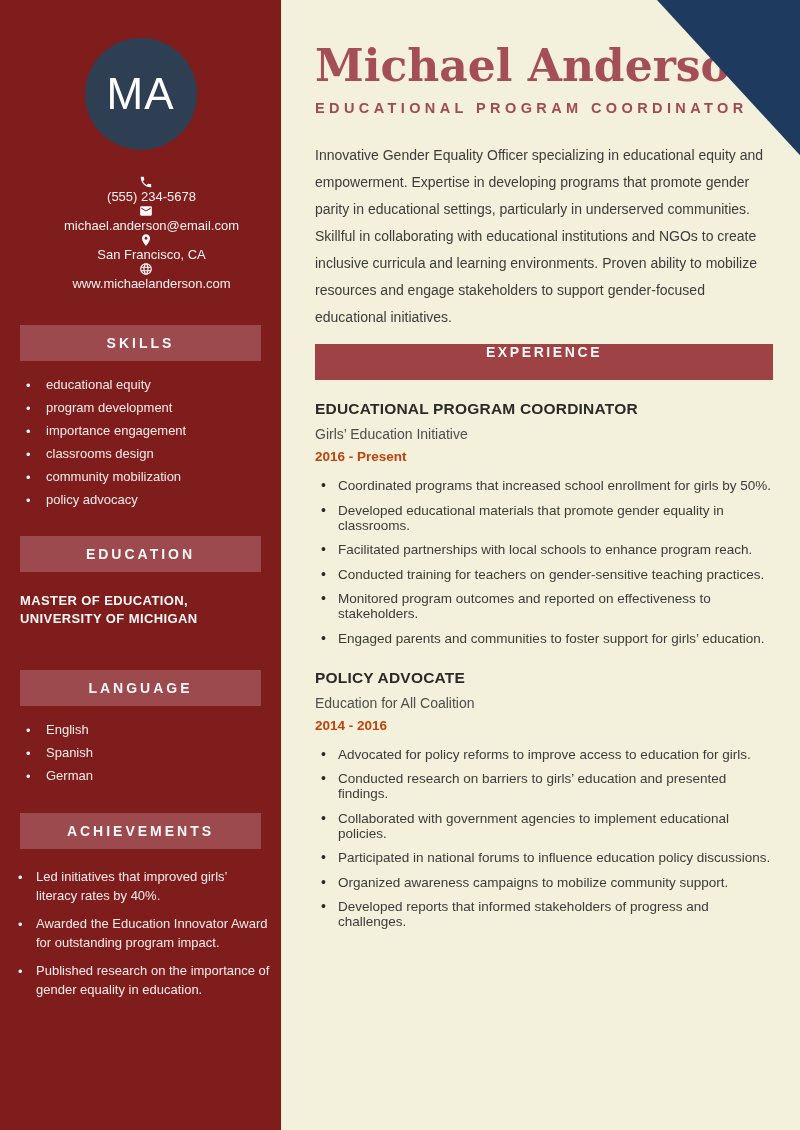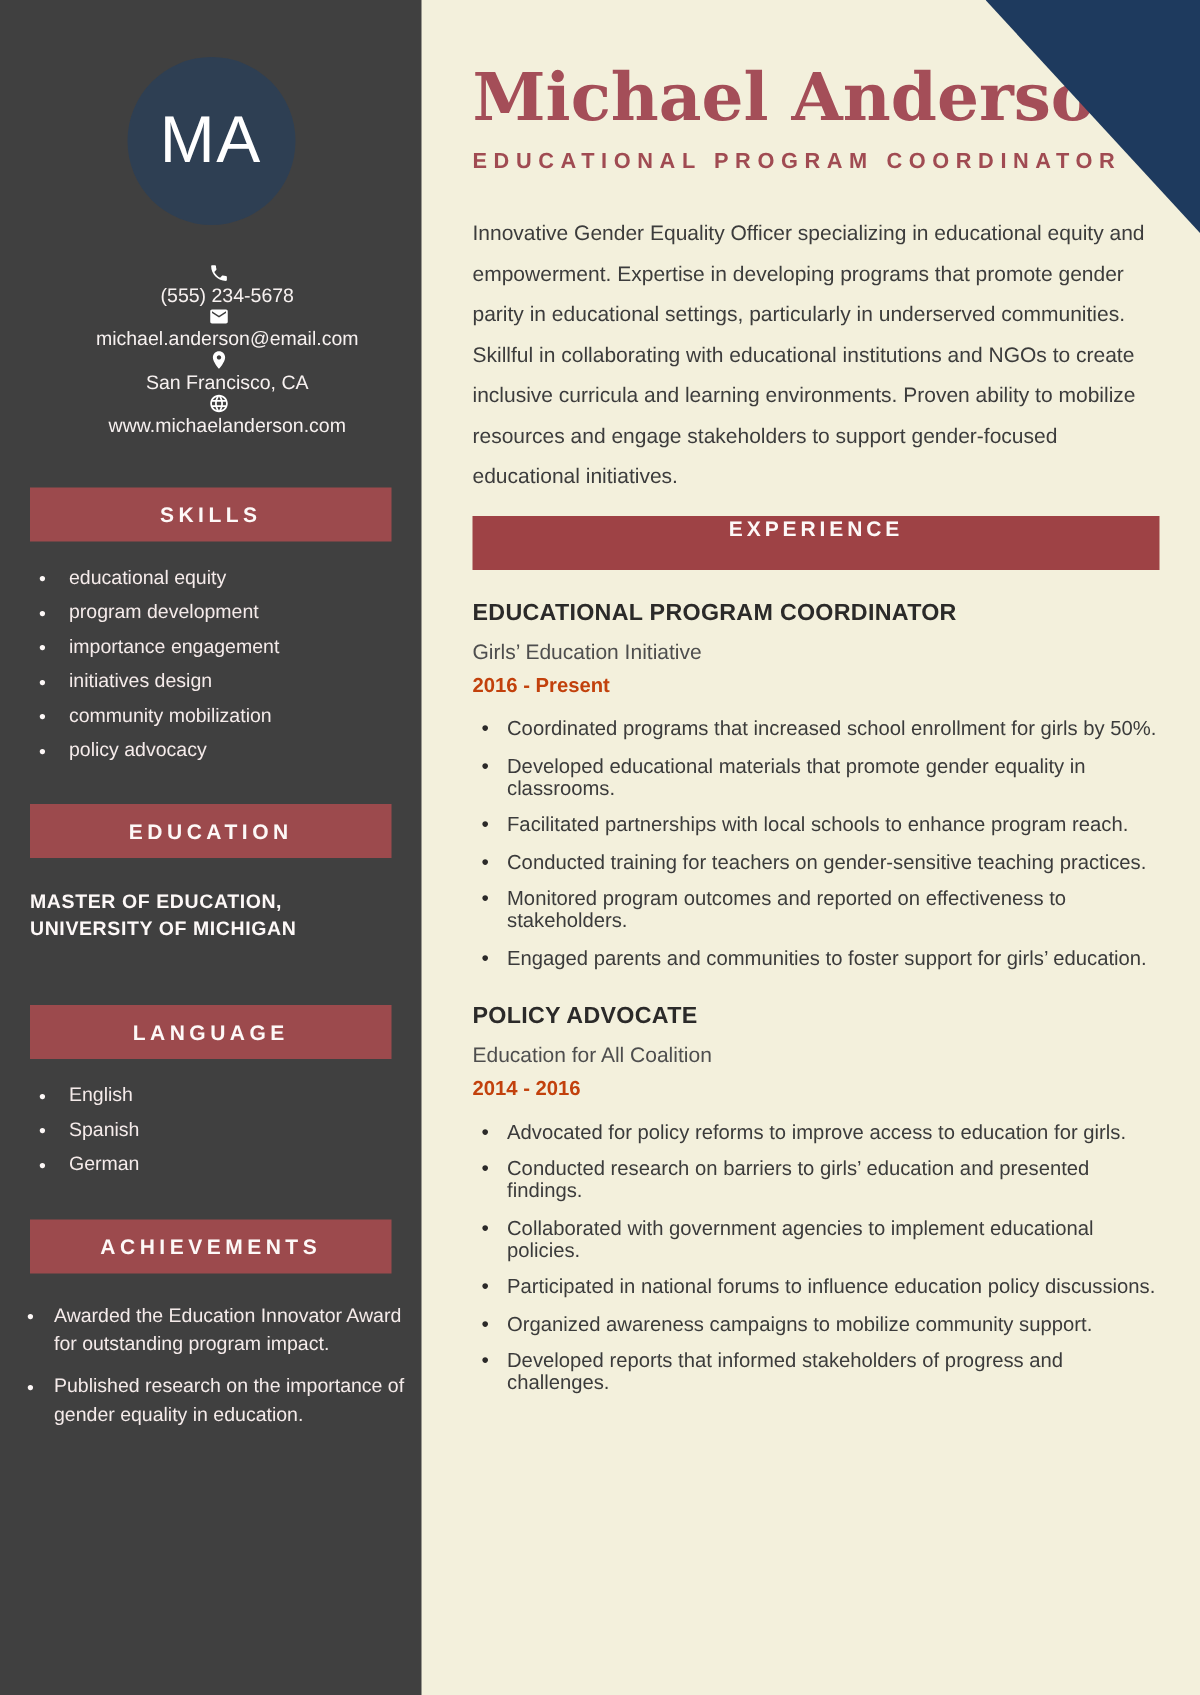--- a/index.html
+++ b/index.html
@@ -13,21 +13,21 @@
     margin: 0 auto;
     display: flex;
     background: #f3f0dc;
     overflow: hidden;
   }
 
   
   .sidebar {
     width: 281px;
     flex: 0 0 281px;
-    background: #404040;
+    background: #7f1d1d;
     color: #f7f1f0;
     overflow: hidden;
   }
   .avatar {
     width: 112px; height: 112px;
     margin: 38px auto 0;
     border-radius: 50%;
     background: #2e3f53;
     display: flex; align-items: center; justify-content: center;
   }
@@ -231,21 +231,21 @@
     </ul>
 
     <div class="side-bar-header skills-header">
       <span>SKILLS</span>
     </div>
     <ul class="side-list">
 
     <li>educational equity</li>
         <li>program development</li>
         <li>importance engagement</li>
-        <li>initiatives design</li>
+        <li>classrooms design</li>
         <li>community mobilization</li>
         <li>policy advocacy</li>
       </ul>
 
     <div class="side-bar-header education-header">
       <span>EDUCATION</span>
     </div>
     <p class="edu-degree">MASTER OF EDUCATION, UNIVERSITY OF MICHIGAN</p>
 
     <div class="side-bar-header language-header">
@@ -256,20 +256,21 @@
     <li>English</li>
         <li>Spanish</li>
         <li>German</li>
       </ul>
 
     <div class="side-bar-header achievements-header">
       <span>ACHIEVEMENTS</span>
     </div>
     <ul class="ach-list">
 
+    <li>Led initiatives that improved girls’ literacy rates by 40%.</li>
         <li>Awarded the Education Innovator Award for outstanding program impact.</li>
         <li>Published research on the importance of gender equality in education.</li>
       </ul>
 
   </aside>
 
   <main class="main">
 
     <div class="corner-triangle"></div>
 

